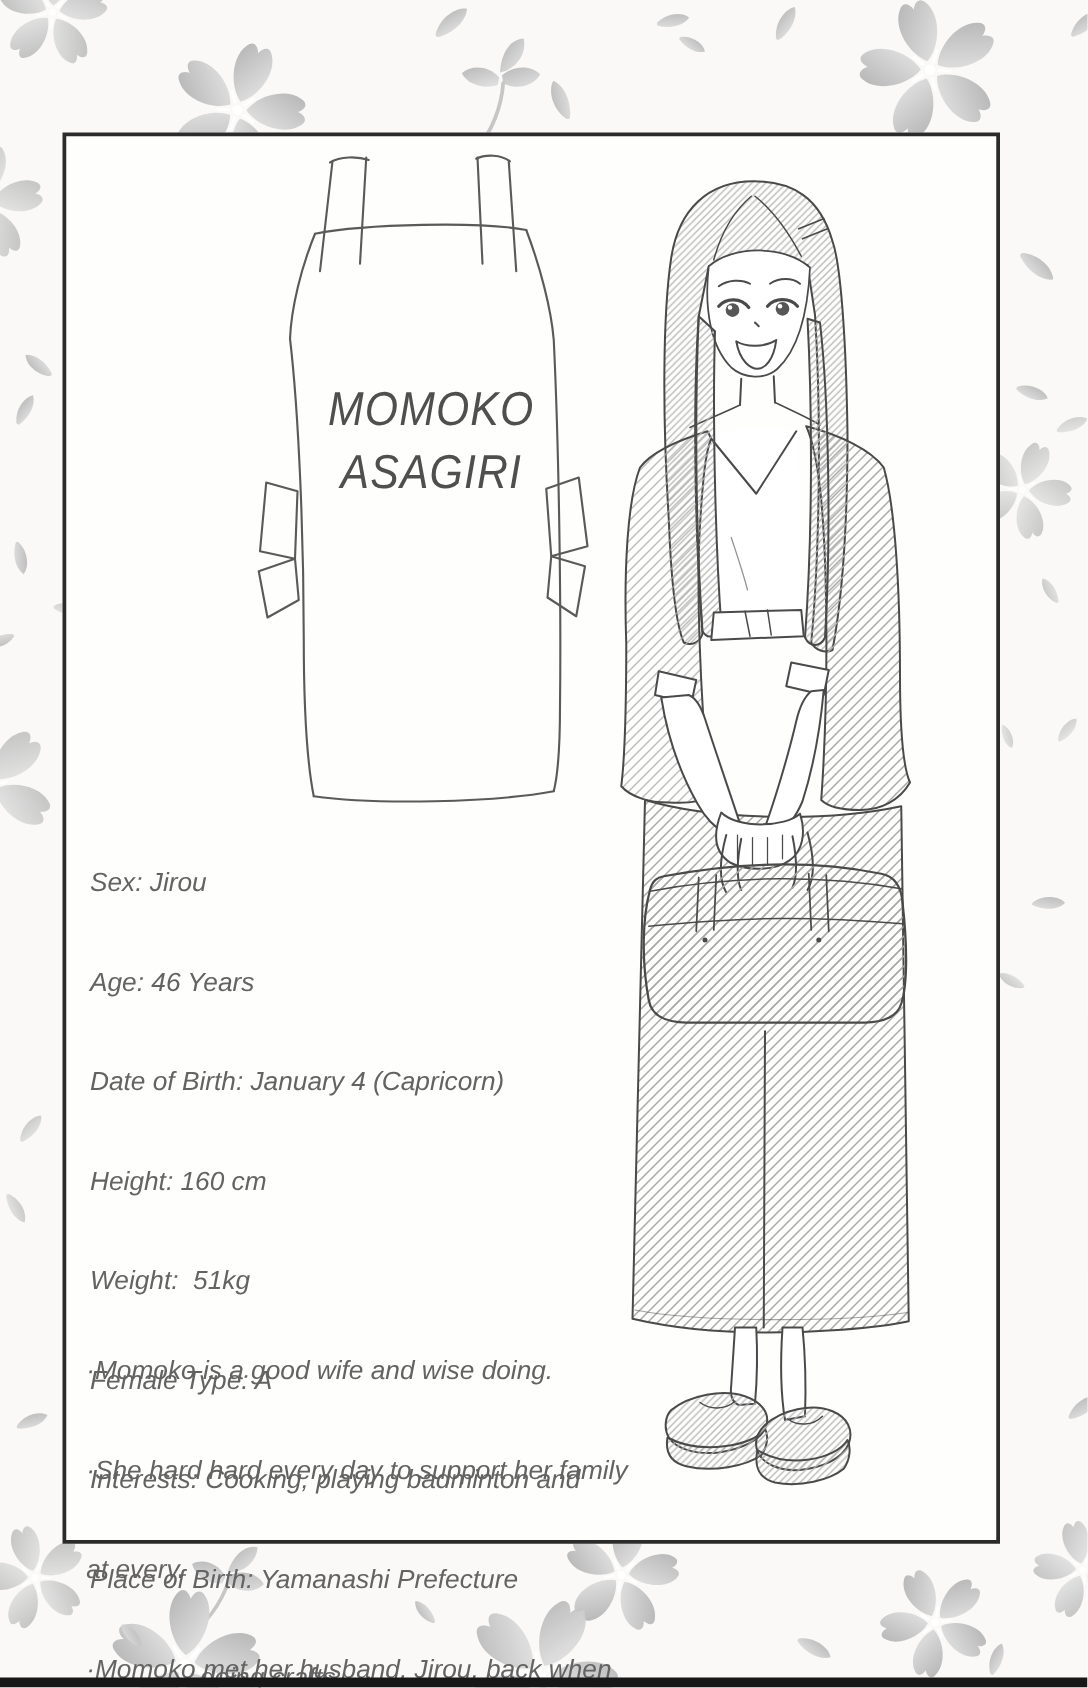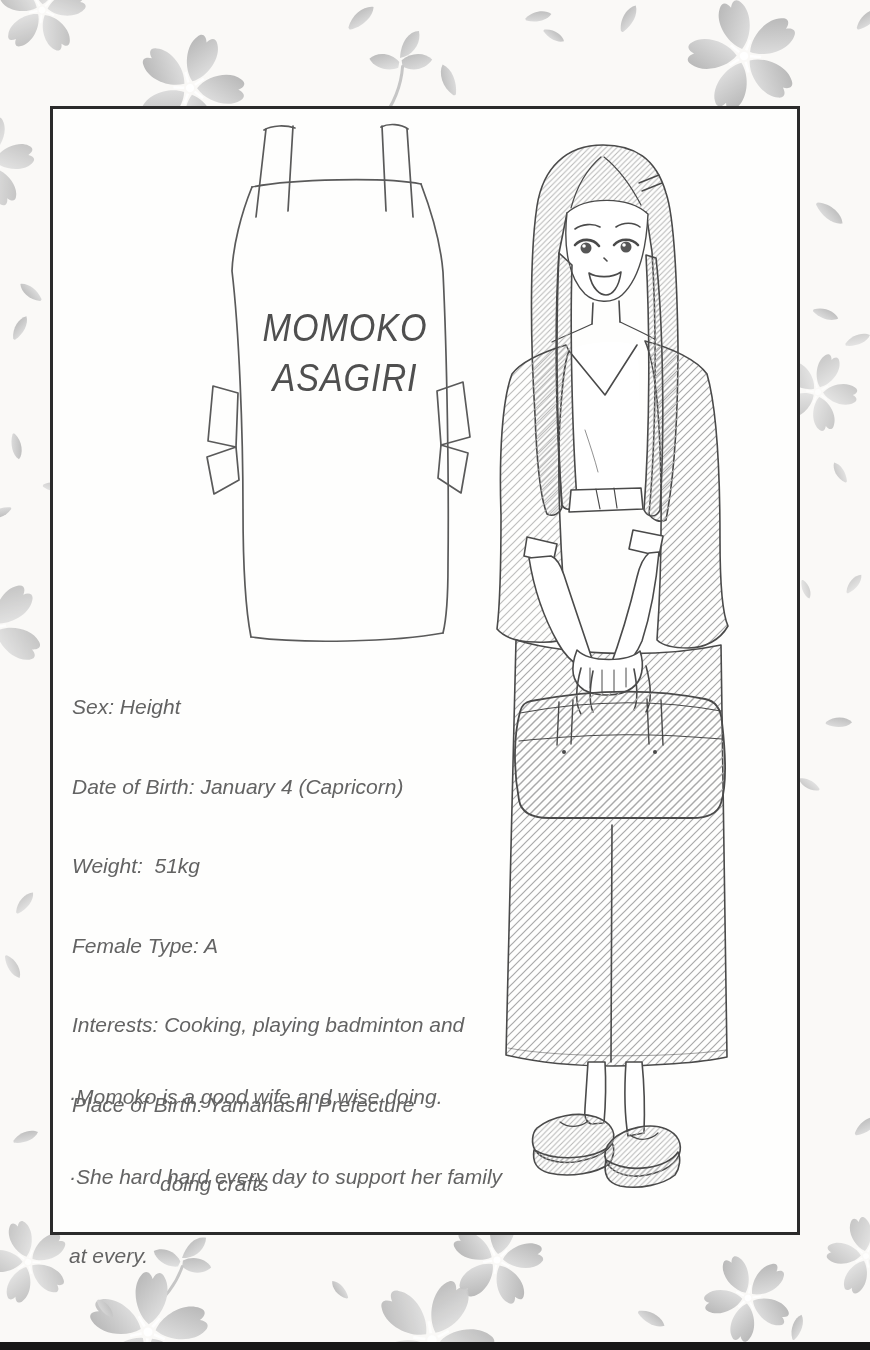--- a/index.html
+++ b/index.html
@@ -228,37 +228,40 @@
       </g>
     </g>
   </svg>
 
   <div class="name-block">
     <div>MOMOKO</div>
     <div>ASAGIRI</div>
   </div>
 
   <div class="stats">
-    <div>Sex: Height</div>
+    <div>Sex: Jirou</div>
+    <div>Age: 46 Years</div>
     <div>Date of Birth: January 4 (Capricorn)</div>
+    <div>Height: 160 cm</div>
     <div>Weight:  51kg</div>
     <div>Female Type: A</div>
     <div>Interests: Cooking, playing badminton and</div>
     <div>Place of Birth: Yamanashi Prefecture</div>
     <div class="ind-a">doing crafts</div>
     
     
     
     
     
   </div>
 
   <div class="notes">
     <div>·Momoko is a good wife and wise doing.</div>
     <div>·She hard hard every day to support her family</div>
     <div>at every.</div>
+    <div>·Momoko met her husband, Jirou, back when</div>
     
     
     
   </div>
 
   <div class="bottom-strip"></div>
 </div>
 
 </body></html>

